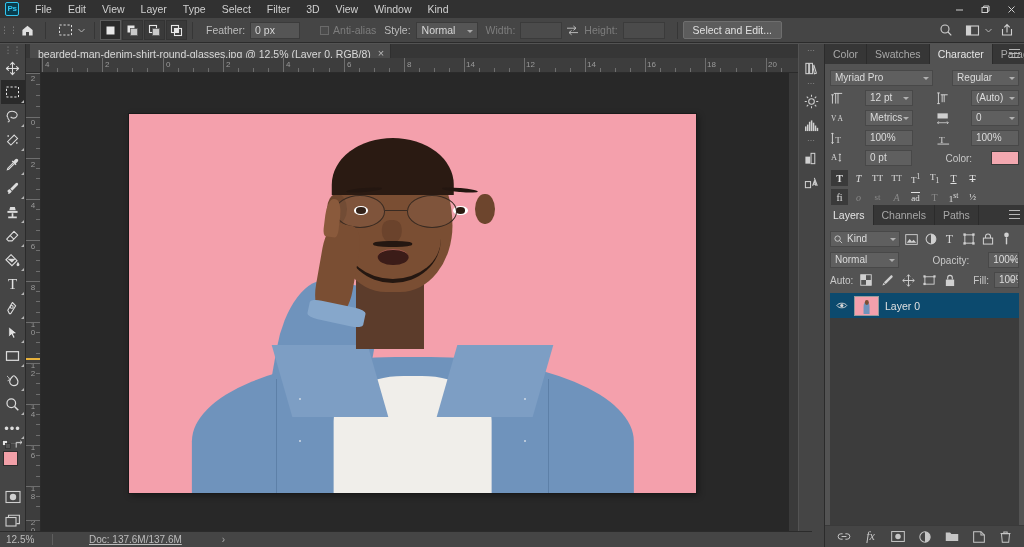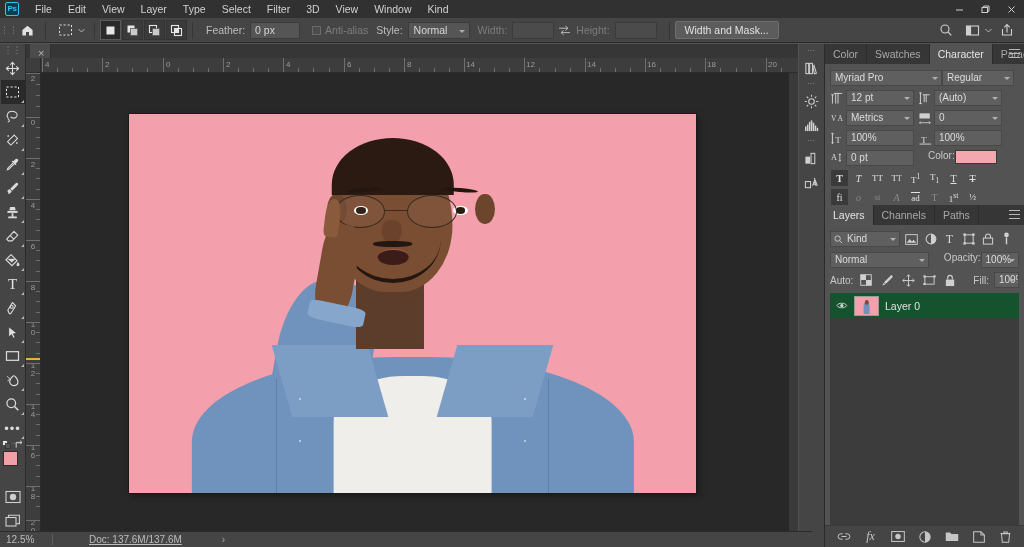--- a/index.html
+++ b/index.html
@@ -250,21 +250,21 @@
   }
   .ptab.active { background:#535353; color:#e5e5e5; }
   .pmenu {
     position:absolute; right:4px; top:5px; width:11px; height:9px; color:#b9b9b9;
     display:flex; flex-direction:column; justify-content:space-between;
   }
   .pmenu i { display:block; height:1px; background:#b9b9b9; width:11px; }
 
   .panel-body { background:#535353; padding:6px 5px 5px 5px; }
 
-  .row { display:flex; align-items:flex-start; gap:0; margin-bottom:4px; }
+  .row { display:flex; align-items:center; gap:19px; margin-bottom:4px; }
   .ctl {
     height:16px; background:#5f5f5f; border:1px solid #484848; color:#dcdcdc;
     font-size:10px; line-height:14px; padding:0 12px 0 4px; position:relative; white-space:nowrap; overflow:hidden;
   }
   .ctl:after {
     content:""; position:absolute; right:3px; top:6px;
     border-left:3px solid transparent; border-right:3px solid transparent; border-top:3px solid #b0b0b0;
   }
   .ctl.noarrow { padding-right:4px; }
   .ctl.noarrow:after { display:none; }
@@ -277,21 +277,21 @@
   .tbtn.on { background:#3a3a3a; }
   .tbtn.dim { color:#8a8a8a; }
   .color-chip { width:42px; height:14px; border:1px solid #3a3a3a; }
 
   
   .layer-filter { display:flex; align-items:center; gap:4px; margin-bottom:5px; }
   .filt-ico { width:15px; height:15px; display:flex; align-items:center; justify-content:center; color:#d0d0d0;}
   .lock-row { display:flex; align-items:center; gap:5px; }
   .layer-list { background:#3c3c3c; margin-top:5px; height:232px; position:relative; }
   .layer-row {
-    display:flex; align-items:center; height:26px; background:#14532d; gap:6px; padding:0 5px;
+    display:flex; align-items:center; height:26px; background:#0c4a6e; gap:6px; padding:0 5px;
     border-bottom:1px solid #3c3c3c;
   }
   .layer-thumb {
     width:25px; height:20px; border:1px solid #9a9a9a; background:#f4a0ac; position:relative; overflow:hidden; flex:none;
   }
   .lt-person { position:absolute; left:50%; top:32%; width:30%; height:68%; background:#6f93bc; transform:translateX(-50%); border-radius:40% 40% 0 0;}
   .lt-head { position:absolute; left:50%; top:18%; width:19%; height:30%; background:#7a4e33; transform:translateX(-50%); border-radius:50%;}
   .layer-name { color:#e0e0e0; font-size:10.5px; }
   .eye-ico { width:13px; display:flex; align-items:center; justify-content:center; color:#dcdcdc; flex:none;}
   .layer-footer {
@@ -397,41 +397,41 @@
           <rect x="4.5" y="4.5" width="7" height="7" fill="none" stroke="#e6e6e6" stroke-width="1.1"></rect>
           <rect x="4.5" y="4.5" width="4" height="4" fill="#e6e6e6"></rect>
         </svg>
       </div>
     </div>
     <div class="opt-sep"></div>
 
     <div class="opt-label">Feather:</div>
     <div class="opt-field">0 px</div>
 
-    <div style="margin-left:12px;display:flex;align-items:center;">
+    <div style="margin-left:20px;display:flex;align-items:center;">
       <span class="chk"></span>
       <span class="opt-label dim" style="margin:0">Anti-alias</span>
     </div>
 
     <div class="opt-label">Style:</div>
     <div class="opt-select">Normal</div>
 
     <div class="opt-label dim">Width:</div>
     <div class="opt-field empty"></div>
     <div class="swap-icon">
       <svg width="13" height="11" viewBox="0 0 13 11">
         <path d="M1 3.2 H10 M7.4 1 L10 3.2 L7.4 5.4" fill="none" stroke="#b8b8b8" stroke-width="1"></path>
         <path d="M12 7.6 H3 M5.6 5.4 L3 7.6 L5.6 9.8" fill="none" stroke="#b8b8b8" stroke-width="1"></path>
       </svg>
     </div>
     <div class="opt-label dim" style="margin-left:2px">Height:</div>
     <div class="opt-field empty"></div>
 
     <div class="opt-sep" style="margin-left:12px"></div>
-    <div class="btn-mask">Width and Mask...</div>
+    <div class="btn-mask">Select and Edit...</div>
 
     <div style="position:absolute;right:4px;top:3px;display:flex;align-items:center;gap:2px;">
       <div class="win-btn">
         <svg width="14" height="14" viewBox="0 0 14 14">
           <circle cx="6" cy="6" r="4" fill="none" stroke="#d0d0d0" stroke-width="1.1"></circle>
           <line x1="9" y1="9" x2="12.3" y2="12.3" stroke="#d0d0d0" stroke-width="1.1"></line>
         </svg>
       </div>
       <div class="win-btn" style="width:22px">
         <svg width="15" height="13" viewBox="0 0 15 13">
@@ -585,20 +585,21 @@
     <div class="tool nocorner">
       <svg width="16" height="14" viewBox="0 0 16 14">
         <rect x="1" y="3.5" width="10" height="8.5" fill="none" stroke="#cfcfcf" stroke-width="1.1"></rect>
         <path d="M3.5 3.2 V1.3 H14.4 V9.6 H11.4" fill="none" stroke="#cfcfcf" stroke-width="1.1"></path>
       </svg>
     </div>
   </div>
 
   <div class="tabbar">
     <div class="doctab">
+      <span>bearded-man-denim-shirt-round-glasses.jpg @ 12.5% (Layer 0, RGB/8)</span>
       <span class="tab-close">×</span>
     </div>
   </div>
 
   <div class="ruler-corner"></div>
 
   <div class="ruler-h">
     <div class="rt" style="left:4px;top:3px;">4</div>
     <div class="rt" style="left:64px;top:3px;">2</div>
     <div class="rt" style="left:125px;top:3px;">0</div>

